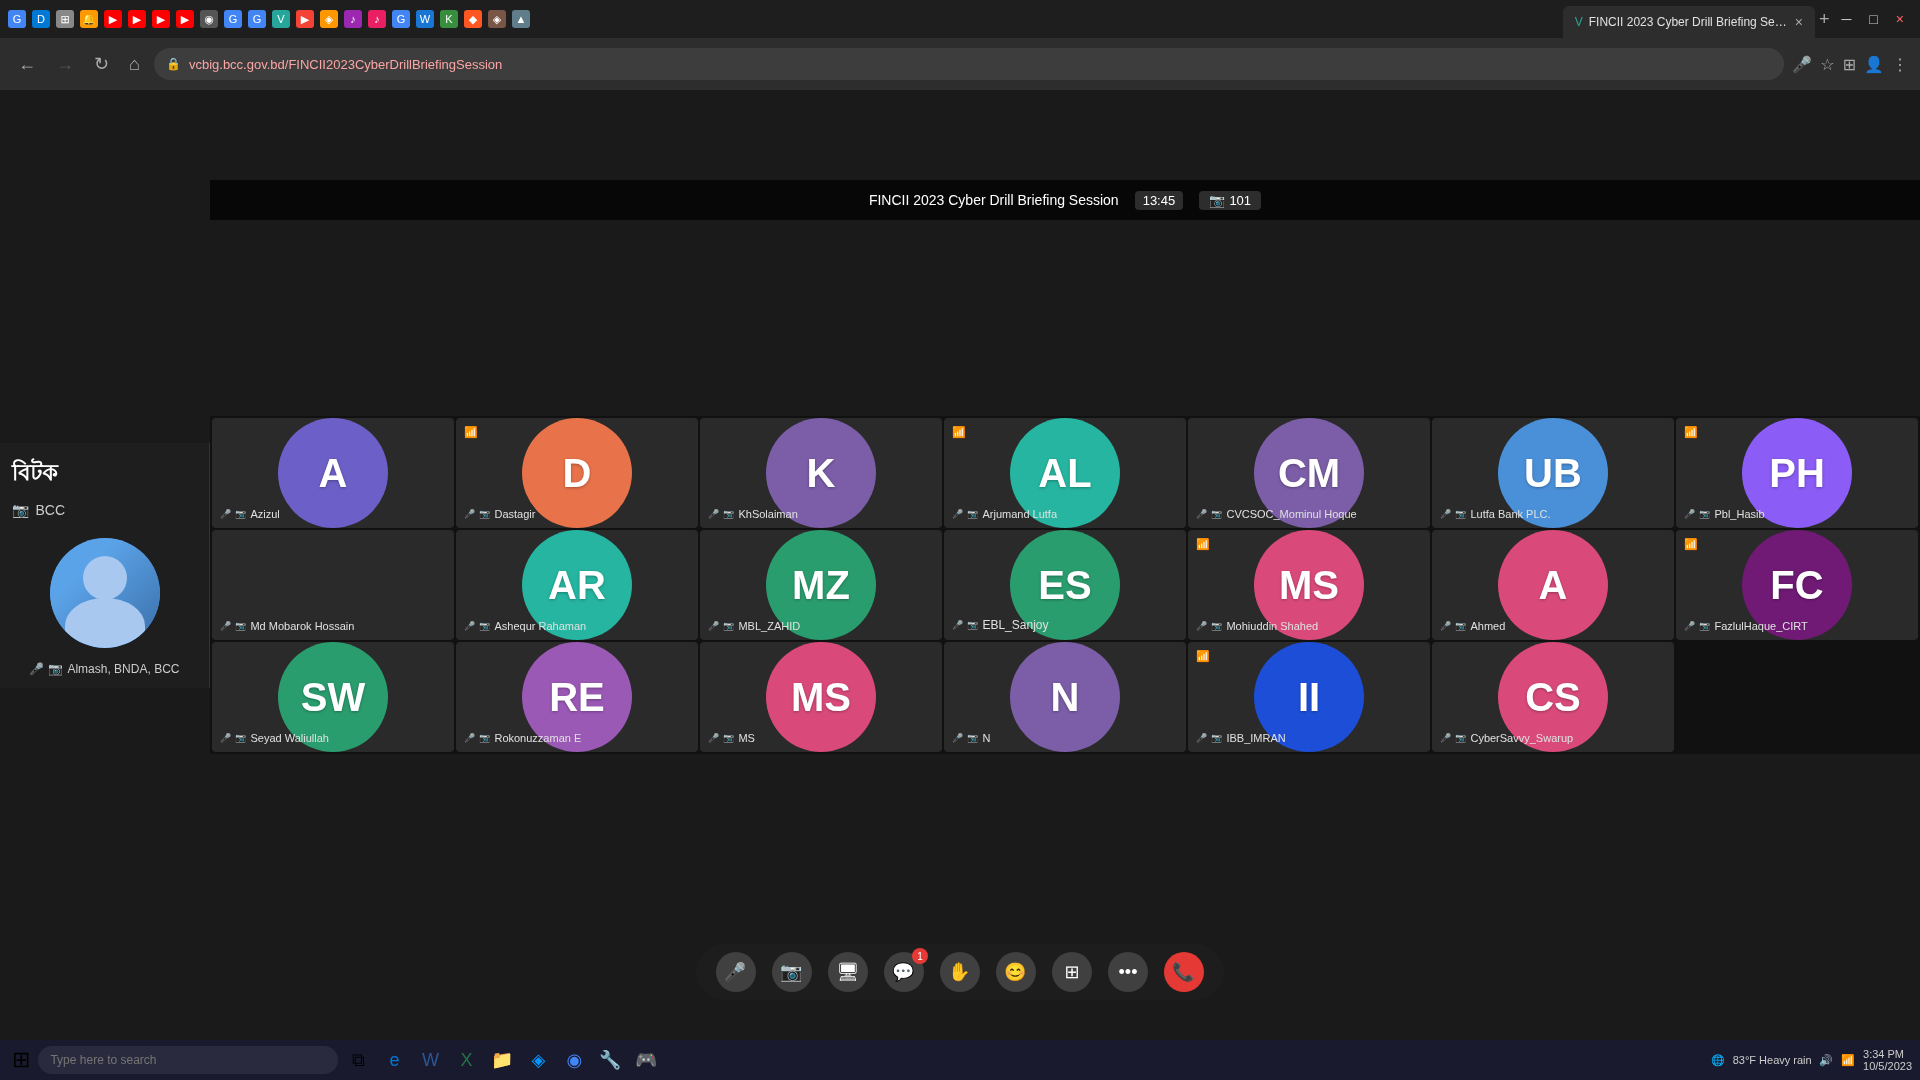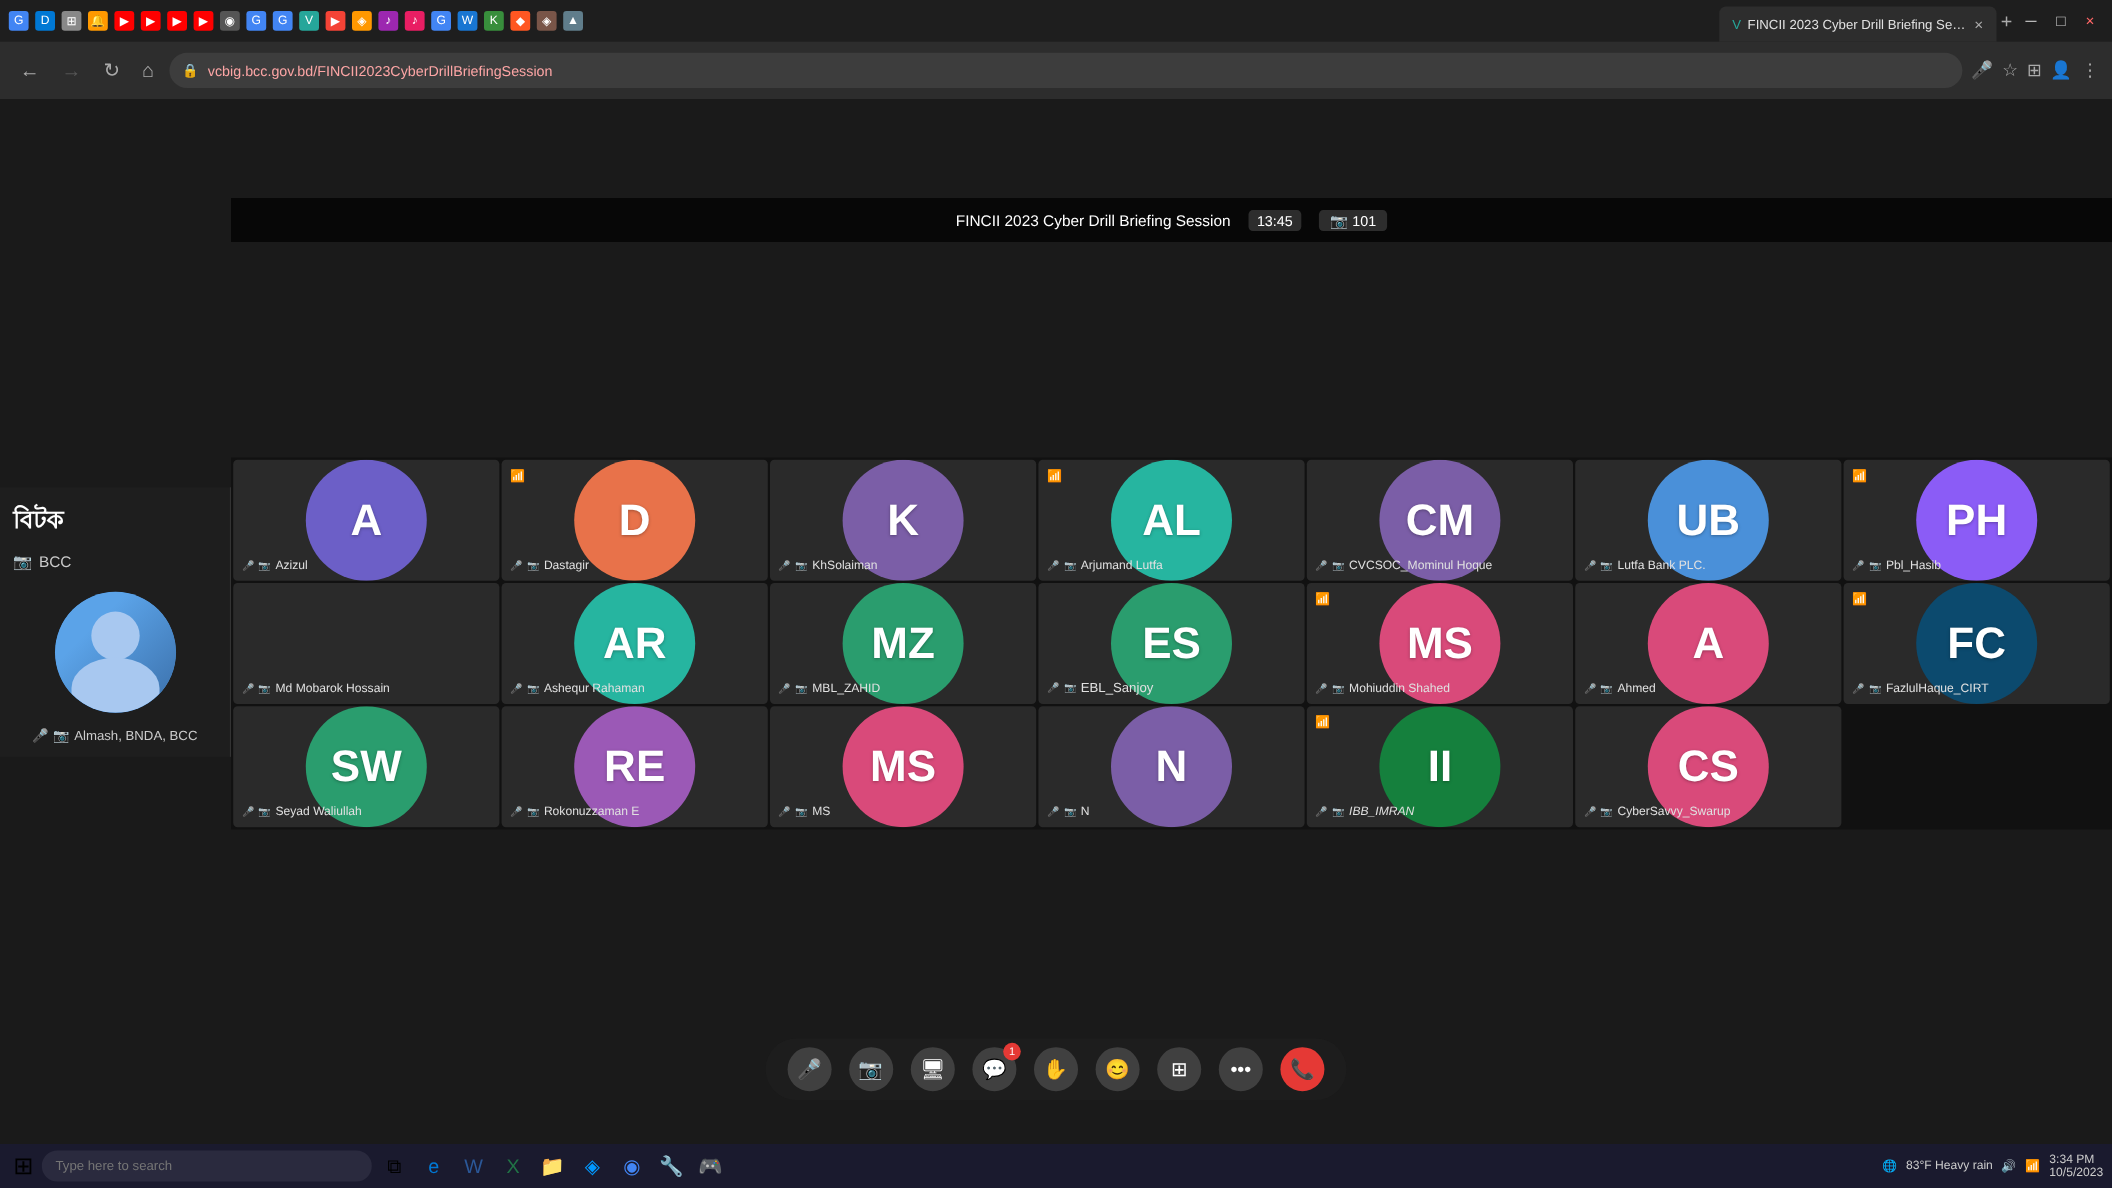--- a/index.html
+++ b/index.html
@@ -552,21 +552,21 @@
         <div class="participant-cell">
           <div class="participant-avatar" style="background: rgb(217, 74, 122); width: 110px; height: 110px;">A</div>
           <div class="participant-name">
             <span class="mic-icon" style="font-size: 9px;">🎤</span>
             <span class="cam-icon" style="font-size: 9px;">📷</span>
             <span style="font-size: 11px; color: rgb(224, 224, 224);">Ahmed</span>
           </div>
         </div>
         <div class="participant-cell">
           <span class="signal-icon" style="font-size: 11px;">📶</span>
-          <div class="participant-avatar" style="background: #0c4a6e; width: 110px; height: 110px;">FC</div>
+          <div class="participant-avatar" style="background: #701a75; width: 110px; height: 110px;">FC</div>
           <div class="participant-name">
             <span class="mic-icon" style="font-size: 9px;">🎤</span>
             <span class="cam-icon" style="font-size: 9px;">📷</span>
             <span style="font-size: 11px; color: rgb(224, 224, 224);">FazlulHaque_CIRT</span>
           </div>
         </div>
         <div class="participant-cell">
           <div class="participant-avatar" style="background: rgb(42, 157, 110); width: 110px; height: 110px;">SW</div>
           <div class="participant-name">
             <span class="mic-icon" style="font-size: 9px;">🎤</span>
@@ -593,25 +593,25 @@
         <div class="participant-cell">
           <div class="participant-avatar" style="background: rgb(123, 94, 167); width: 110px; height: 110px;">N</div>
           <div class="participant-name">
             <span class="mic-icon" style="font-size: 9px;">🎤</span>
             <span class="cam-icon" style="font-size: 9px;">📷</span>
             <span style="font-size: 11px; color: rgb(224, 224, 224);">N</span>
           </div>
         </div>
         <div class="participant-cell">
           <span class="signal-icon" style="font-size: 11px;">📶</span>
-          <div class="participant-avatar" style="background: #15803d; width: 110px; height: 110px;">II</div>
-          <div class="participant-name">
-            <span class="mic-icon" style="font-size: 9px;">🎤</span>
-            <span class="cam-icon" style="font-size: 9px;">📷</span>
-            <span style="font-size: 11px; color: rgb(224, 224, 224); font-style: italic;">IBB_IMRAN</span>
+          <div class="participant-avatar" style="background: #1d4ed8; width: 110px; height: 110px;">II</div>
+          <div class="participant-name">
+            <span class="mic-icon" style="font-size: 9px;">🎤</span>
+            <span class="cam-icon" style="font-size: 9px;">📷</span>
+            <span style="font-size: 11px; color: rgb(224, 224, 224);">IBB_IMRAN</span>
           </div>
         </div>
         <div class="participant-cell">
           <div class="participant-avatar" style="background: rgb(217, 74, 122); width: 110px; height: 110px;">CS</div>
           <div class="participant-name">
             <span class="mic-icon" style="font-size: 9px;">🎤</span>
             <span class="cam-icon" style="font-size: 9px;">📷</span>
             <span style="font-size: 11px; color: rgb(224, 224, 224);">CyberSavvy_Swarup</span>
           </div>
         </div>

